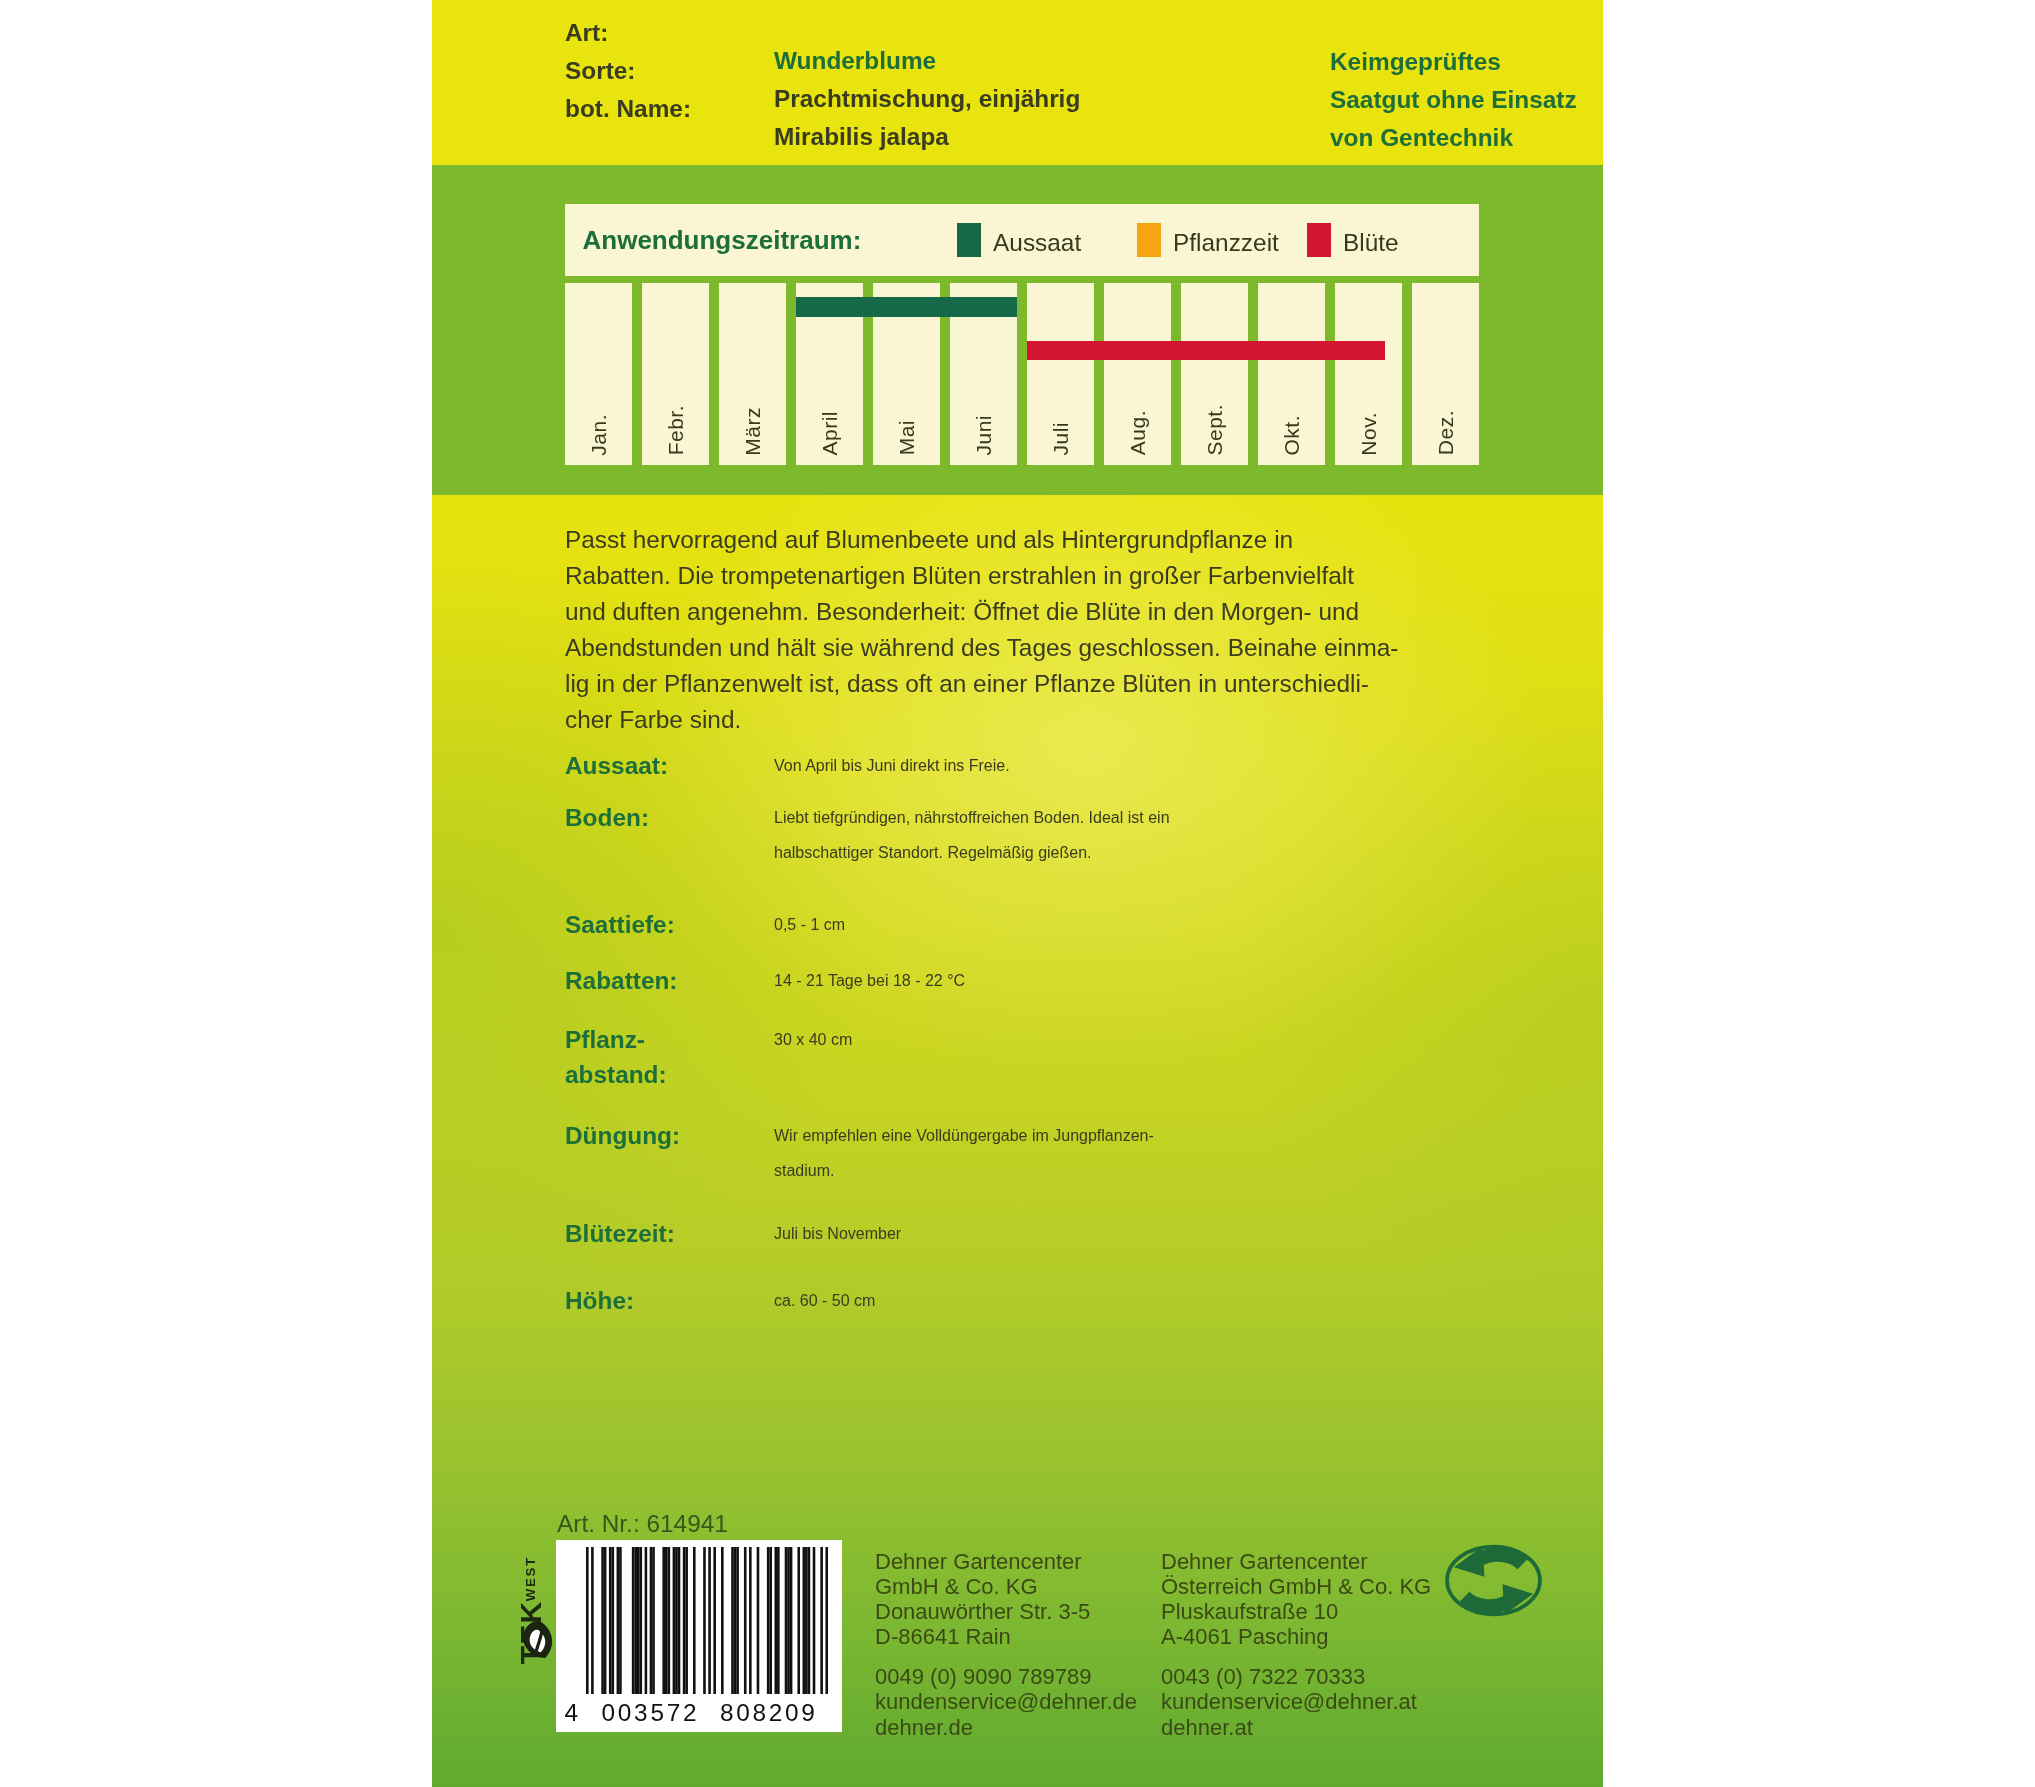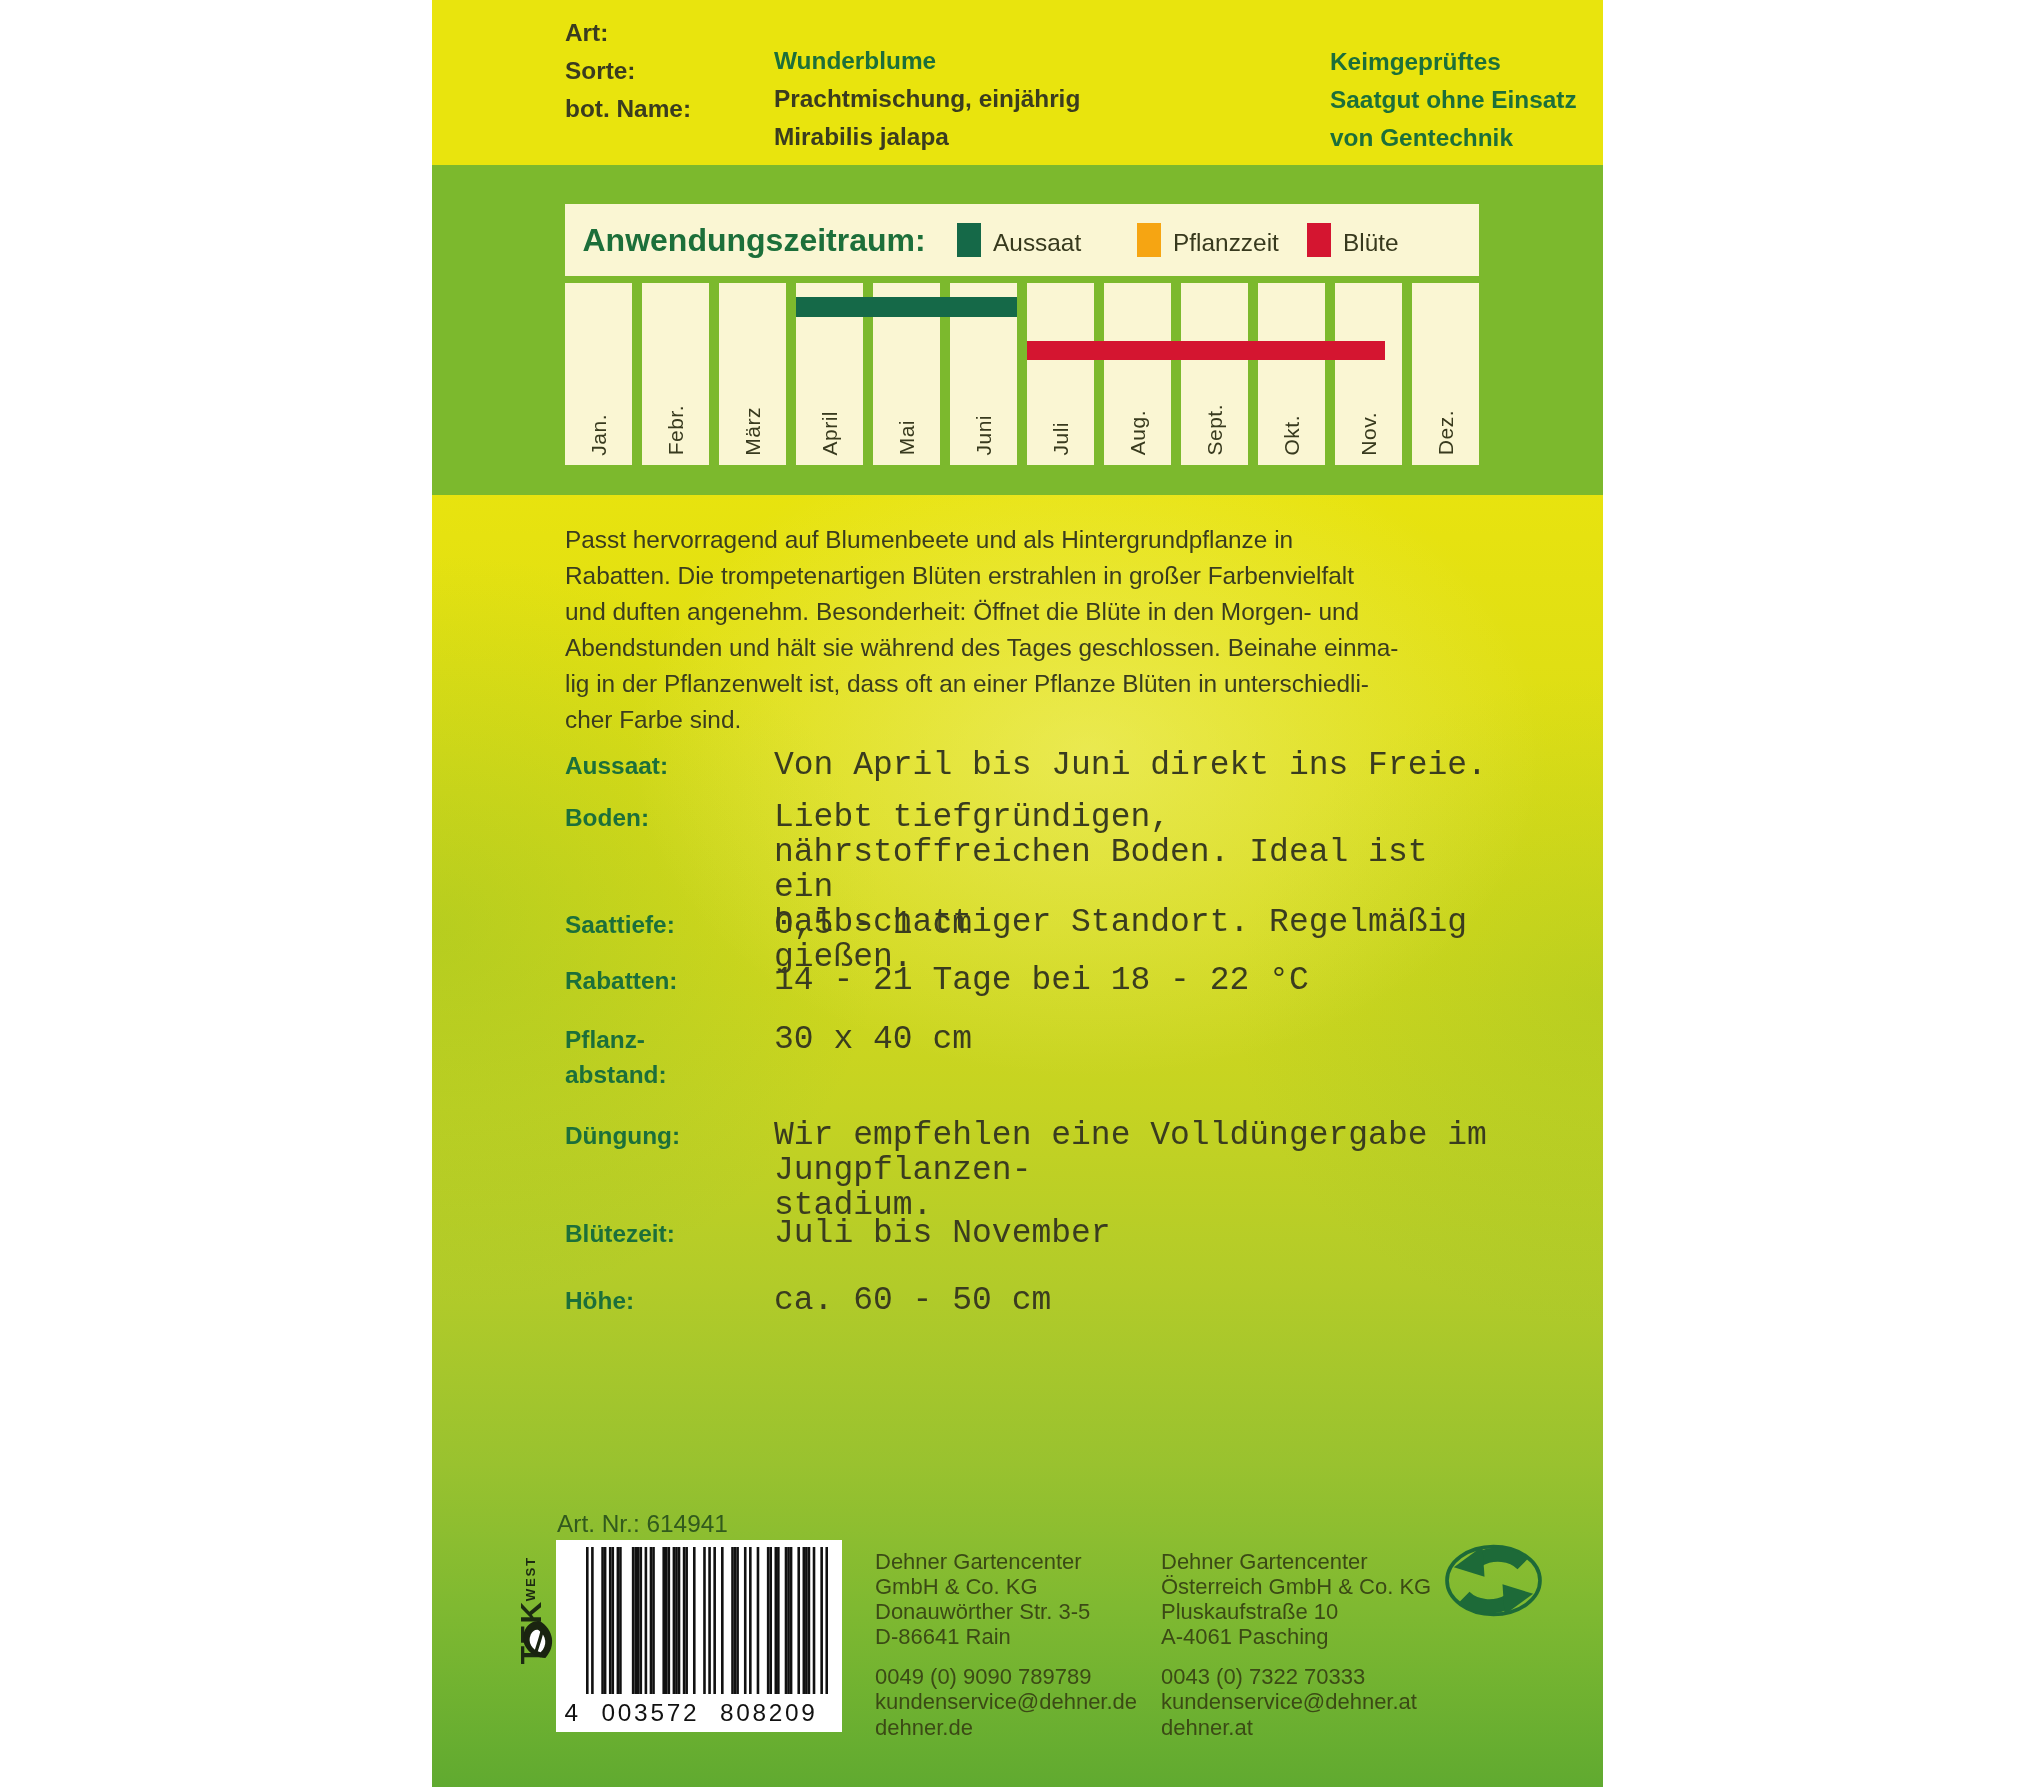--- a/index.html
+++ b/index.html
@@ -18,43 +18,43 @@
   .hr0{top:19px}.hr1{top:57px}.hr2{top:95px}
   .hlabel{position:absolute;left:0;}
   .hvalue{position:absolute;left:209px;margin-top:28px;}
   .hvalue.green{color:#1c6f3a;}
   .seal{position:absolute;left:898px;top:19px;width:286px;font-size:24.4px;line-height:38px;
         font-weight:700;color:#1c6f3a;white-space:pre-line;margin-top:24px;}
   
   .band{position:absolute;left:0;top:165px;width:1171px;height:330px;background:#7cb92d;}
   .legend{position:absolute;left:133px;top:39px;width:914px;height:72px;background:#faf6d3;}
   .legend-title{position:absolute;left:17.5px;top:50%;transform:translateY(-50%);
-                font-size:32px;font-weight:700;color:#1c6f3a;}
+                font-size:26px;font-weight:700;color:#1c6f3a;}
   .legend-item{position:absolute;top:50%;transform:translateY(-50%);display:flex;align-items:flex-end;gap:11.7px;}
   .li0{left:392px}.li1{left:572px}.li2{left:742px}
   .swatch{width:24.4px;height:34px;display:inline-block;}
   .legend-label{font-size:24.4px;color:#37391d;}
   .months{position:absolute;left:133px;top:118px;width:914px;height:182px;
           display:grid;grid-template-columns:repeat(12,1fr);column-gap:10px;}
   .month-col{background:#faf6d3;display:flex;align-items:flex-end;justify-content:center;}
   .month-label{writing-mode:vertical-rl;transform:rotate(180deg);font-size:21px;
                color:#383a1e;margin-bottom:9.5px;letter-spacing:0.5px;}
   .bar{position:absolute;}
   .bar-sow{left:231px;width:221px;top:14.3px;height:20px;}
   .bar-bloom{left:462px;width:358px;top:58px;height:19px;}
   
   .description{position:absolute;left:133px;top:522px;width:943px;font-size:24.4px;
                line-height:36px;color:#3a3c1f;white-space:pre-line;}
   .detail-row{position:absolute;left:133px;width:933px;}
   .dr0{top:748px}.dr1{top:800px}.dr2{top:907px}.dr3{top:963px}
   .dr4{top:1022px}.dr5{top:1118px}.dr6{top:1216px}.dr7{top:1283px}
   .dlabel{position:absolute;left:0;font-size:24.4px;line-height:35px;font-weight:700;
           color:#1c6f3a;white-space:pre-line;}
-  .dvalue{position:absolute;left:209px;width:721px;font-size:33px;line-height:35px;
-          color:#3a3c1f;white-space:pre-line;font-family:Liberation Mono, monospace;}
+  .dvalue{position:absolute;left:209px;width:721px;font-size:16px;line-height:35px;
+          color:#3a3c1f;white-space:pre-line;}
   
   .claim{position:absolute;left:133px;top:1384px;width:914px;text-align:center;
          font-size:46px;font-weight:700;color:#1b6c38;}
   
   .art-nr{position:absolute;left:125px;top:1510px;font-size:24.4px;color:#315a1d;}
   .tek-mark{position:absolute;left:84px;top:1556px;height:117px;width:42px;}
   .tek-inner{writing-mode:vertical-rl;transform:rotate(180deg);color:#1c2a12;line-height:1;
              display:flex;align-items:center;}
   .tek-main{font-size:30px;font-weight:700;letter-spacing:1.1px;}
   .tek-sub{font-size:13.3px;font-weight:700;letter-spacing:1.6px;}

